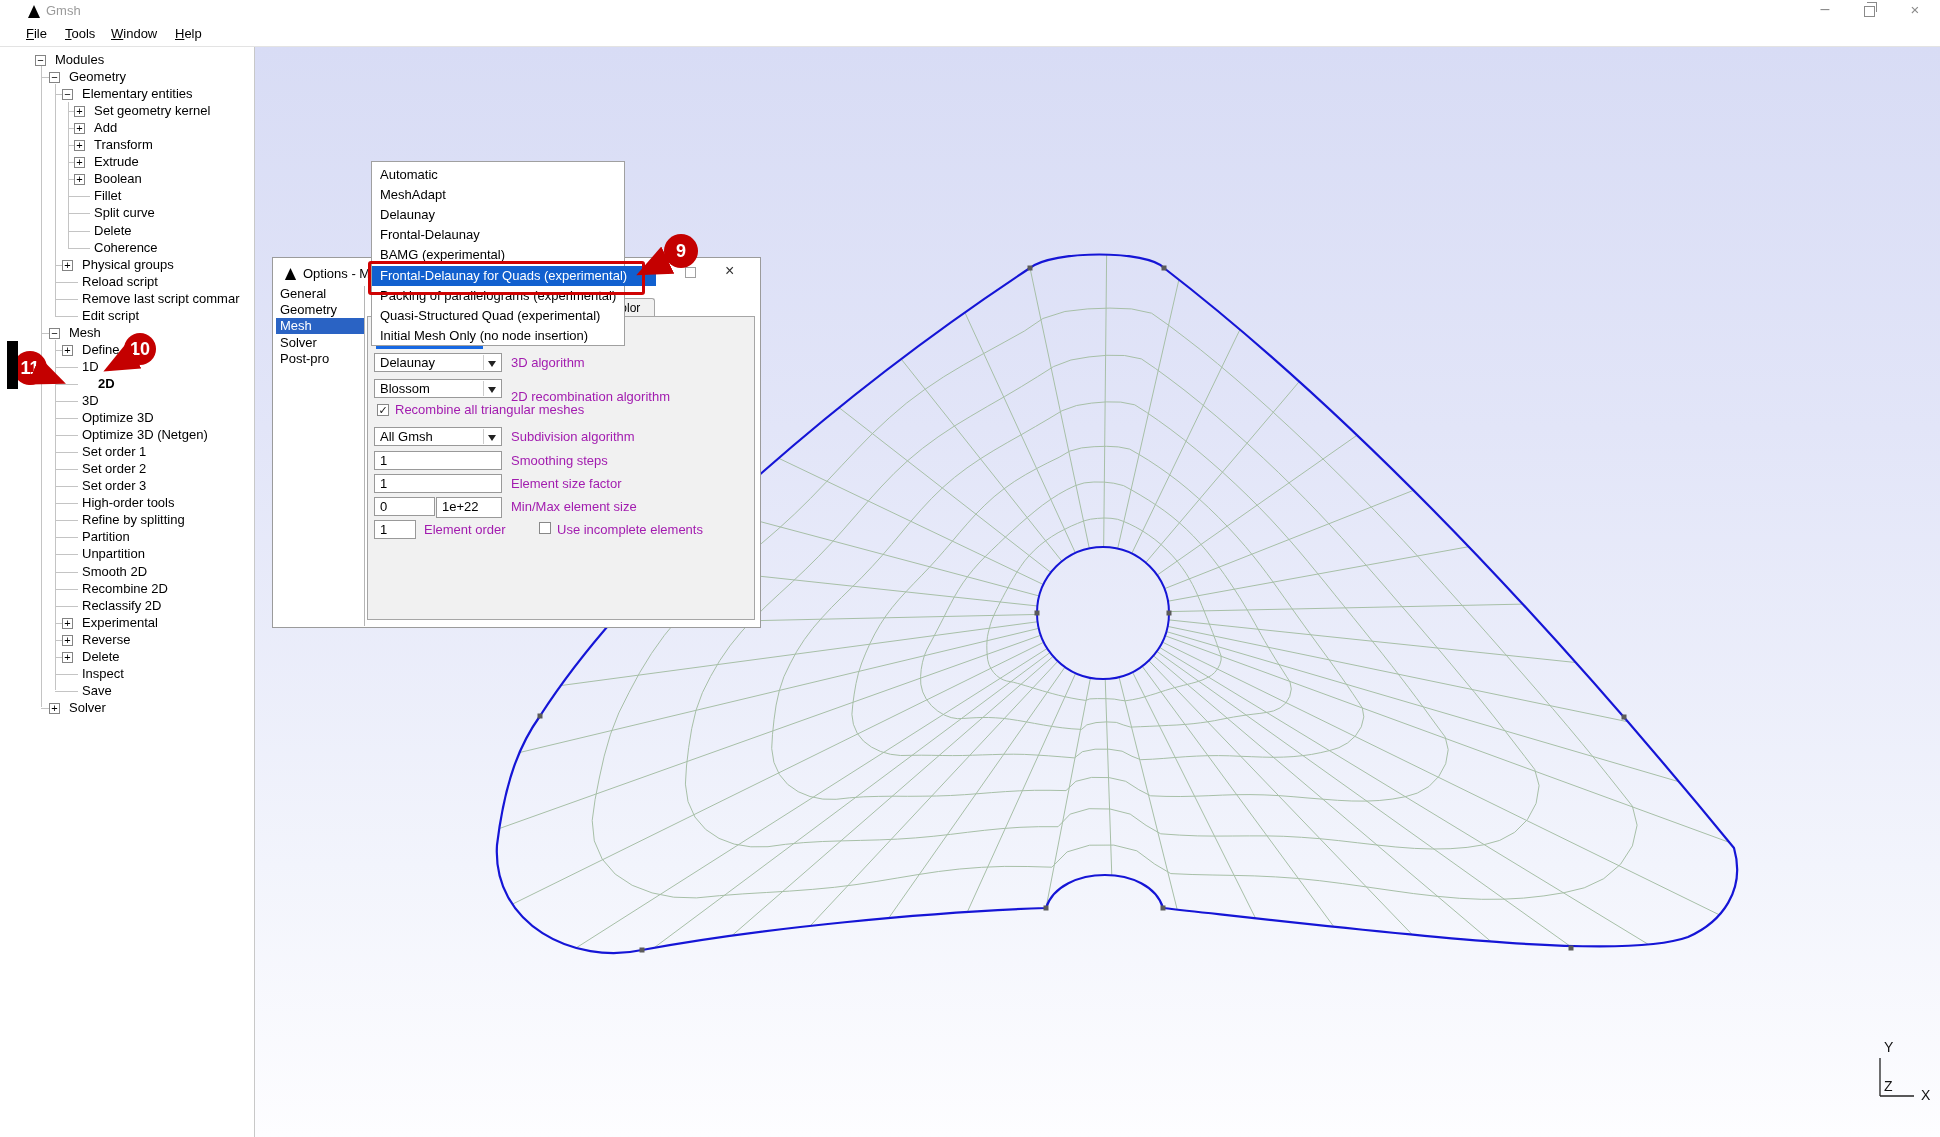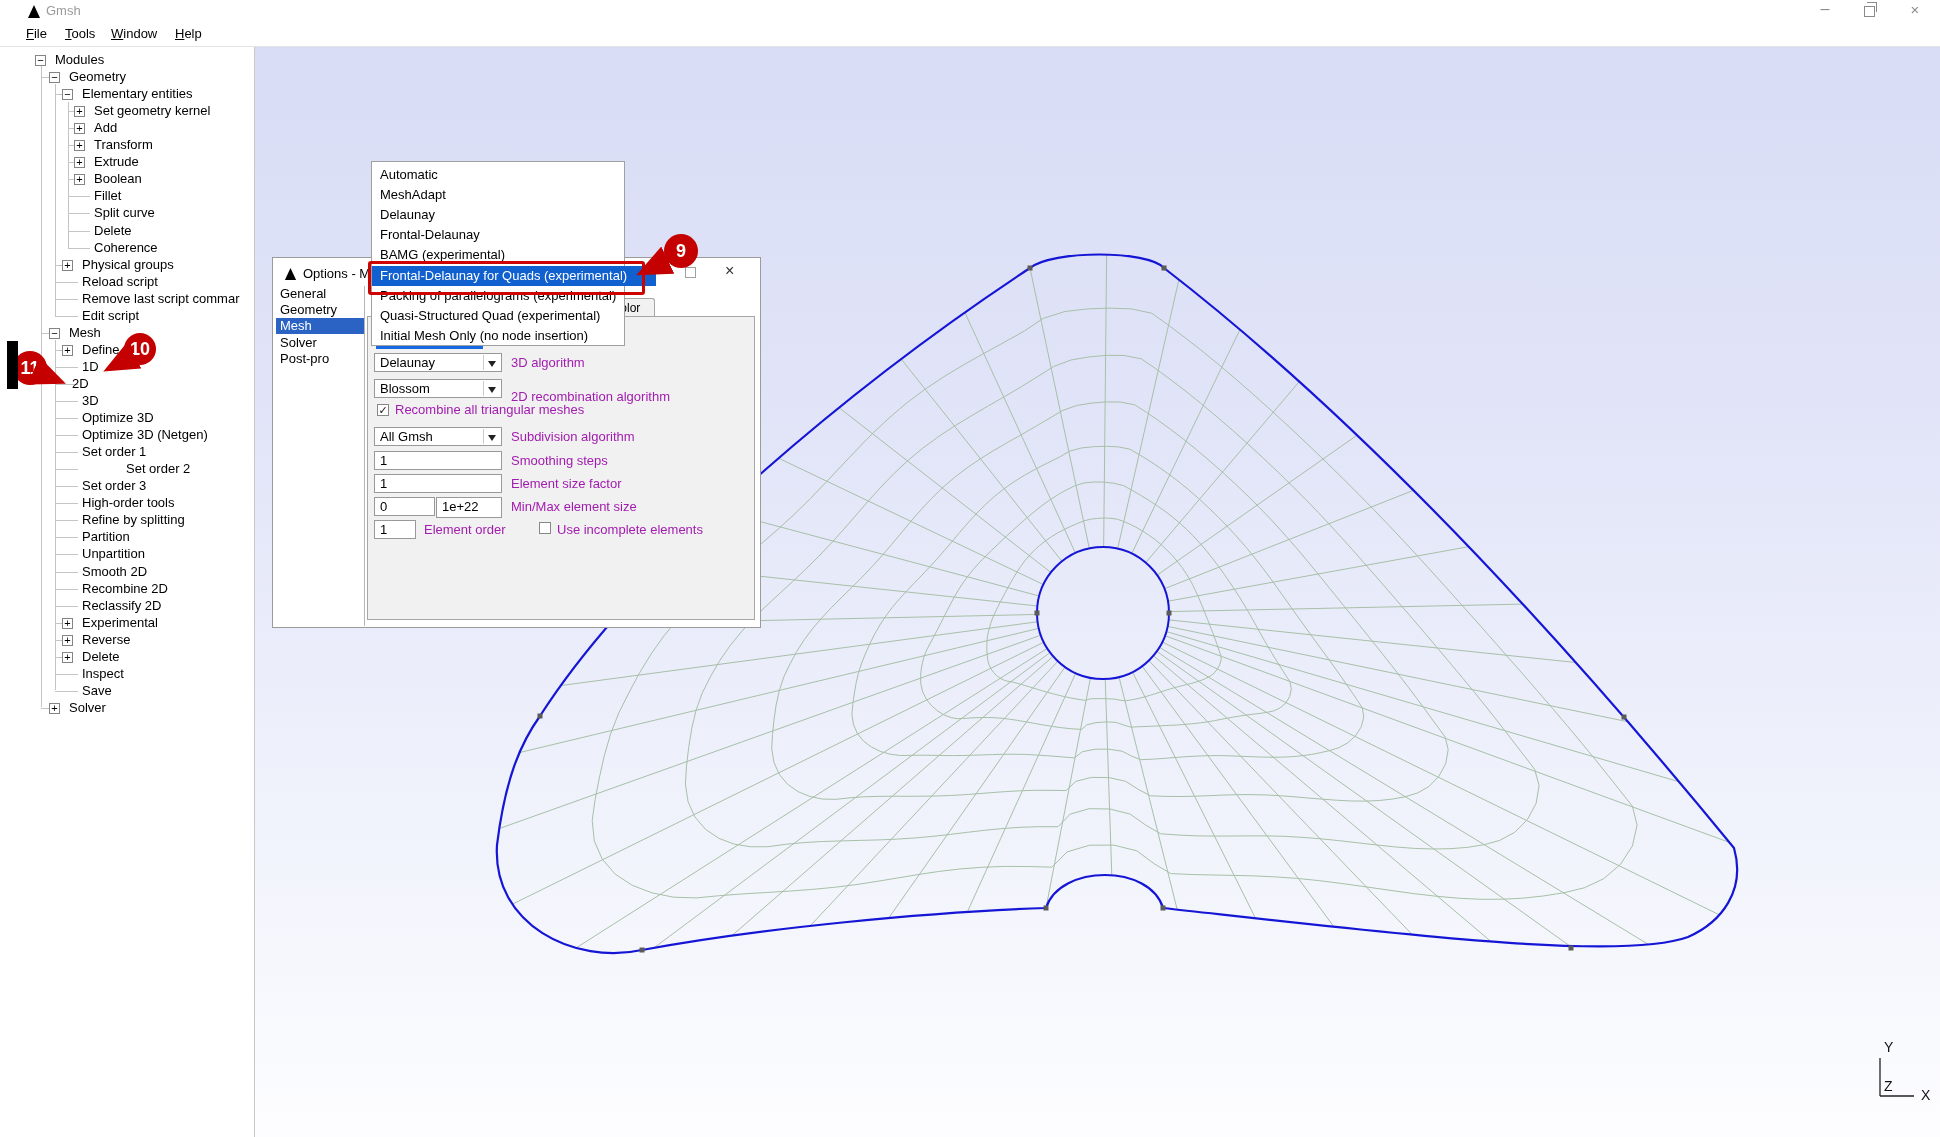--- a/index.html
+++ b/index.html
@@ -215,31 +215,31 @@
       <div class="tree-row" style="left: 82px; top: 262px;">Edit script</div>
       <div class="tree-line" style="left: 41px; top: 287px; width: 8px; height: 1px;"></div>
       <div class="pm-box" style="left: 49px; top: 282px;">−</div>
       <div class="tree-row" style="left: 69px; top: 279px;">Mesh</div>
       <div class="tree-line" style="left: 55px; top: 304px; width: 7px; height: 1px;"></div>
       <div class="pm-box" style="left: 62px; top: 299px;">+</div>
       <div class="tree-row" style="left: 82px; top: 296px;">Define</div>
       <div class="tree-line" style="left: 55px; top: 321px; width: 23px; height: 1px;"></div>
       <div class="tree-row" style="left: 82px; top: 313px;">1D</div>
       <div class="tree-line" style="left: 55px; top: 338px; width: 23px; height: 1px;"></div>
-      <div class="tree-row" style="left: 72px; top: 330px;">2D</div>
+      <div class="tree-row" style="left: 98px; top: 330px; font-weight: bold;">2D</div>
       <div class="tree-line" style="left: 55px; top: 355px; width: 23px; height: 1px;"></div>
       <div class="tree-row" style="left: 82px; top: 347px;">3D</div>
       <div class="tree-line" style="left: 55px; top: 372px; width: 23px; height: 1px;"></div>
       <div class="tree-row" style="left: 82px; top: 364px;">Optimize 3D</div>
       <div class="tree-line" style="left: 55px; top: 389px; width: 23px; height: 1px;"></div>
       <div class="tree-row" style="left: 82px; top: 381px;">Optimize 3D (Netgen)</div>
       <div class="tree-line" style="left: 55px; top: 406px; width: 23px; height: 1px;"></div>
       <div class="tree-row" style="left: 82px; top: 398px;">Set order 1</div>
       <div class="tree-line" style="left: 55px; top: 423px; width: 23px; height: 1px;"></div>
-      <div class="tree-row" style="left: 82px; top: 415px; margin-left: 44px;">Set order 2</div>
+      <div class="tree-row" style="left: 82px; top: 415px;">Set order 2</div>
       <div class="tree-line" style="left: 55px; top: 440px; width: 23px; height: 1px;"></div>
       <div class="tree-row" style="left: 82px; top: 432px;">Set order 3</div>
       <div class="tree-line" style="left: 55px; top: 457px; width: 23px; height: 1px;"></div>
       <div class="tree-row" style="left: 82px; top: 449px;">High-order tools</div>
       <div class="tree-line" style="left: 55px; top: 474px; width: 23px; height: 1px;"></div>
       <div class="tree-row" style="left: 82px; top: 466px;">Refine by splitting</div>
       <div class="tree-line" style="left: 55px; top: 491px; width: 23px; height: 1px;"></div>
       <div class="tree-row" style="left: 82px; top: 483px;">Partition</div>
       <div class="tree-line" style="left: 55px; top: 508px; width: 23px; height: 1px;"></div>
       <div class="tree-row" style="left: 82px; top: 500px;">Unpartition</div>

